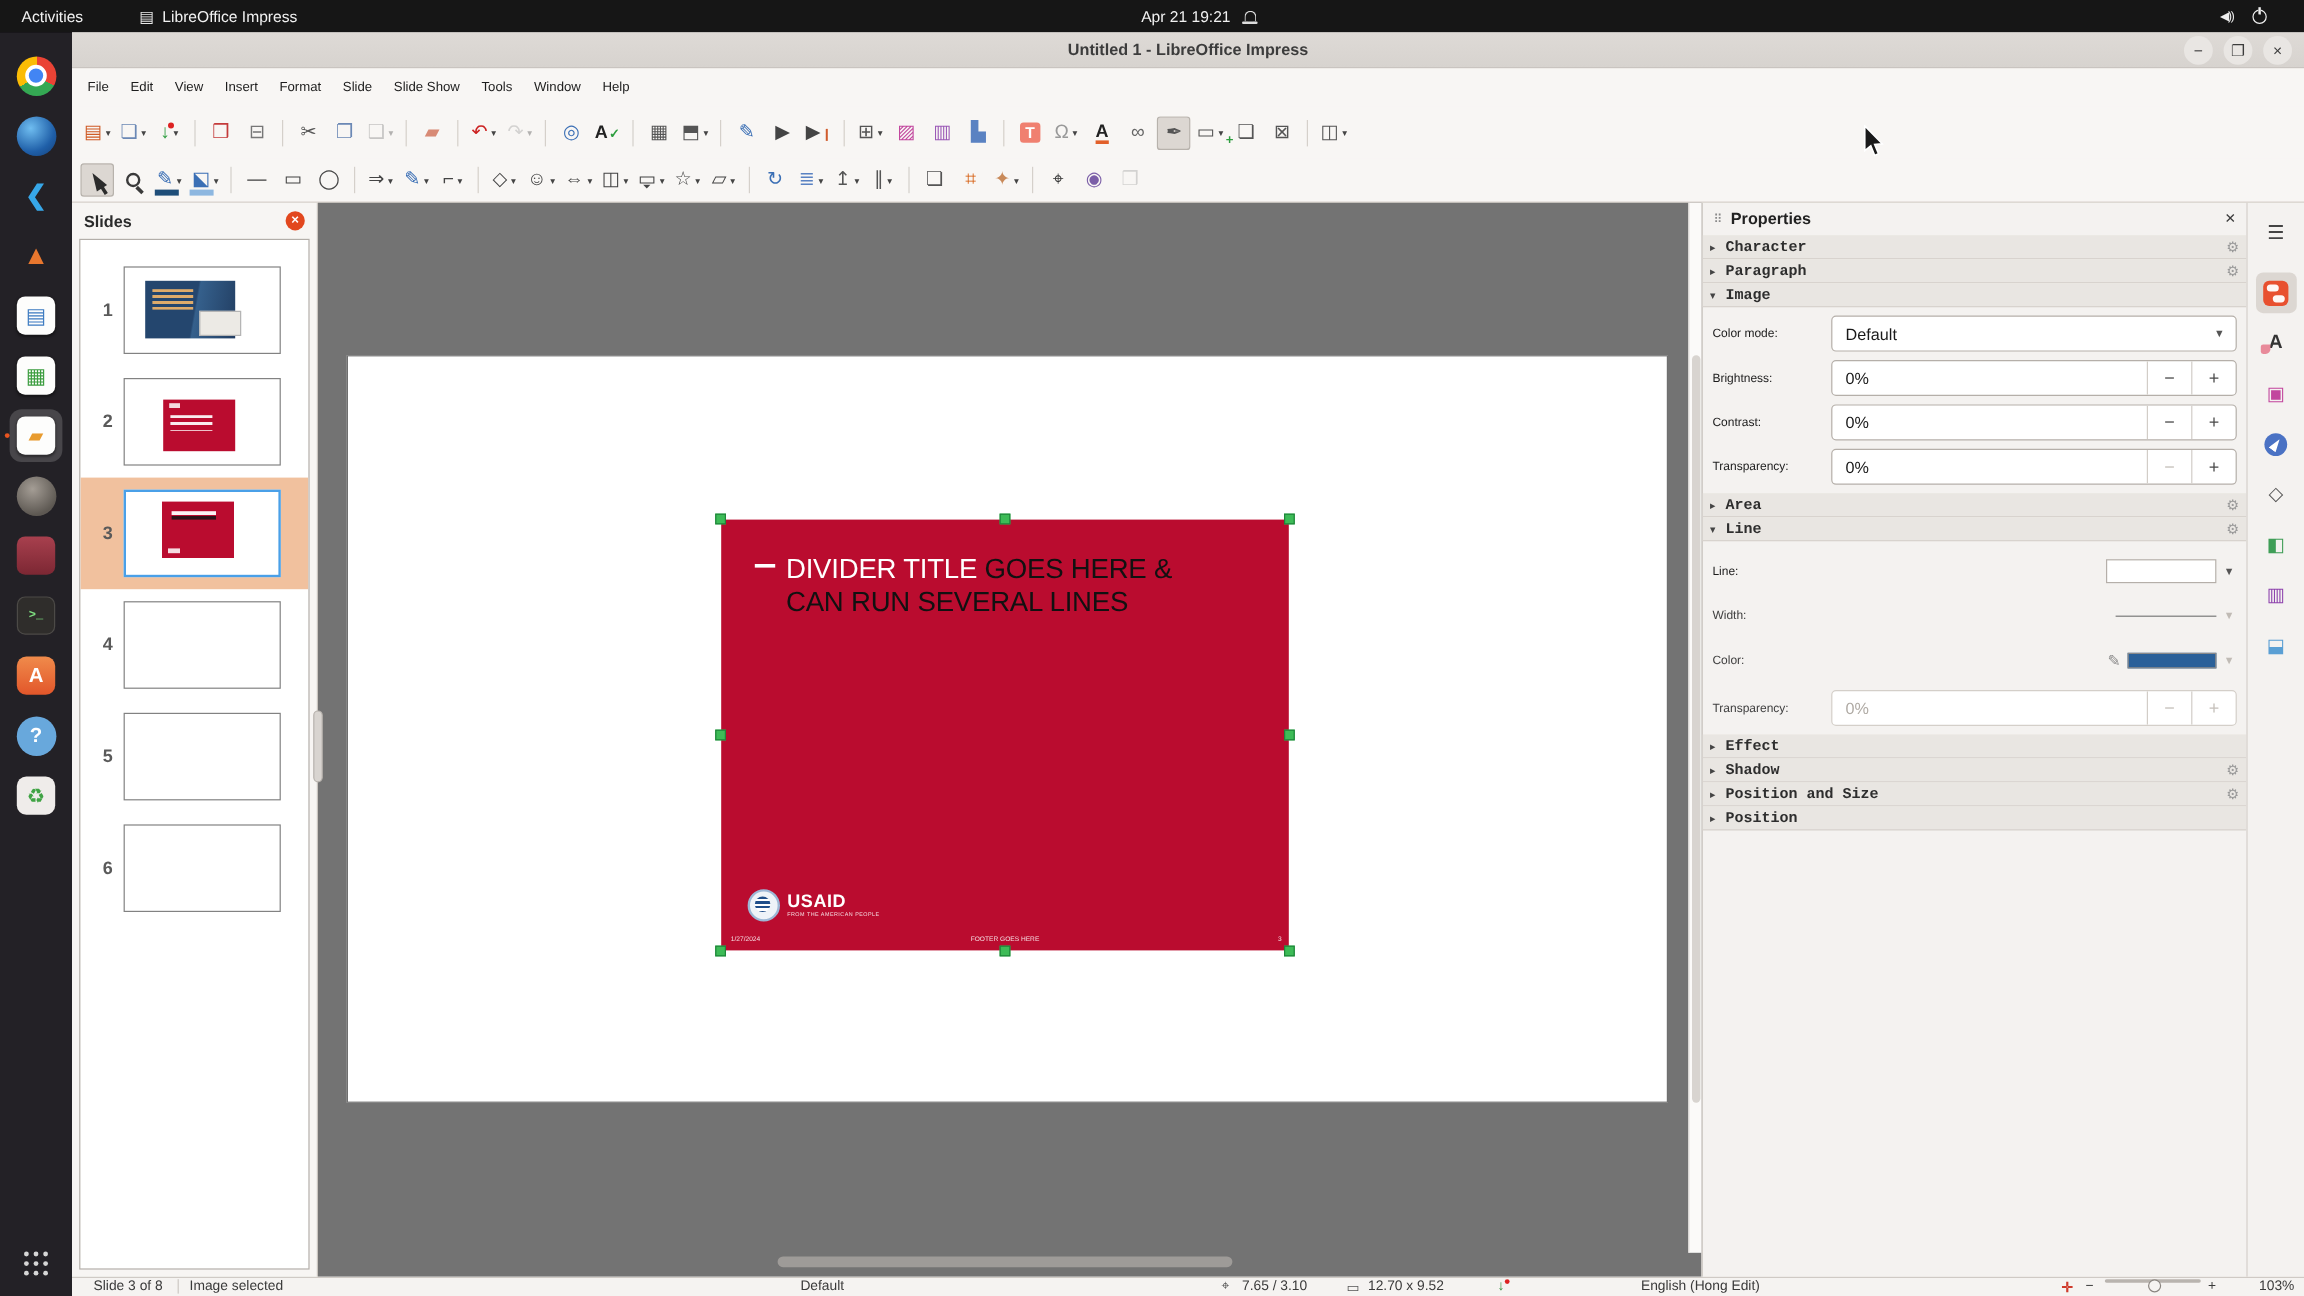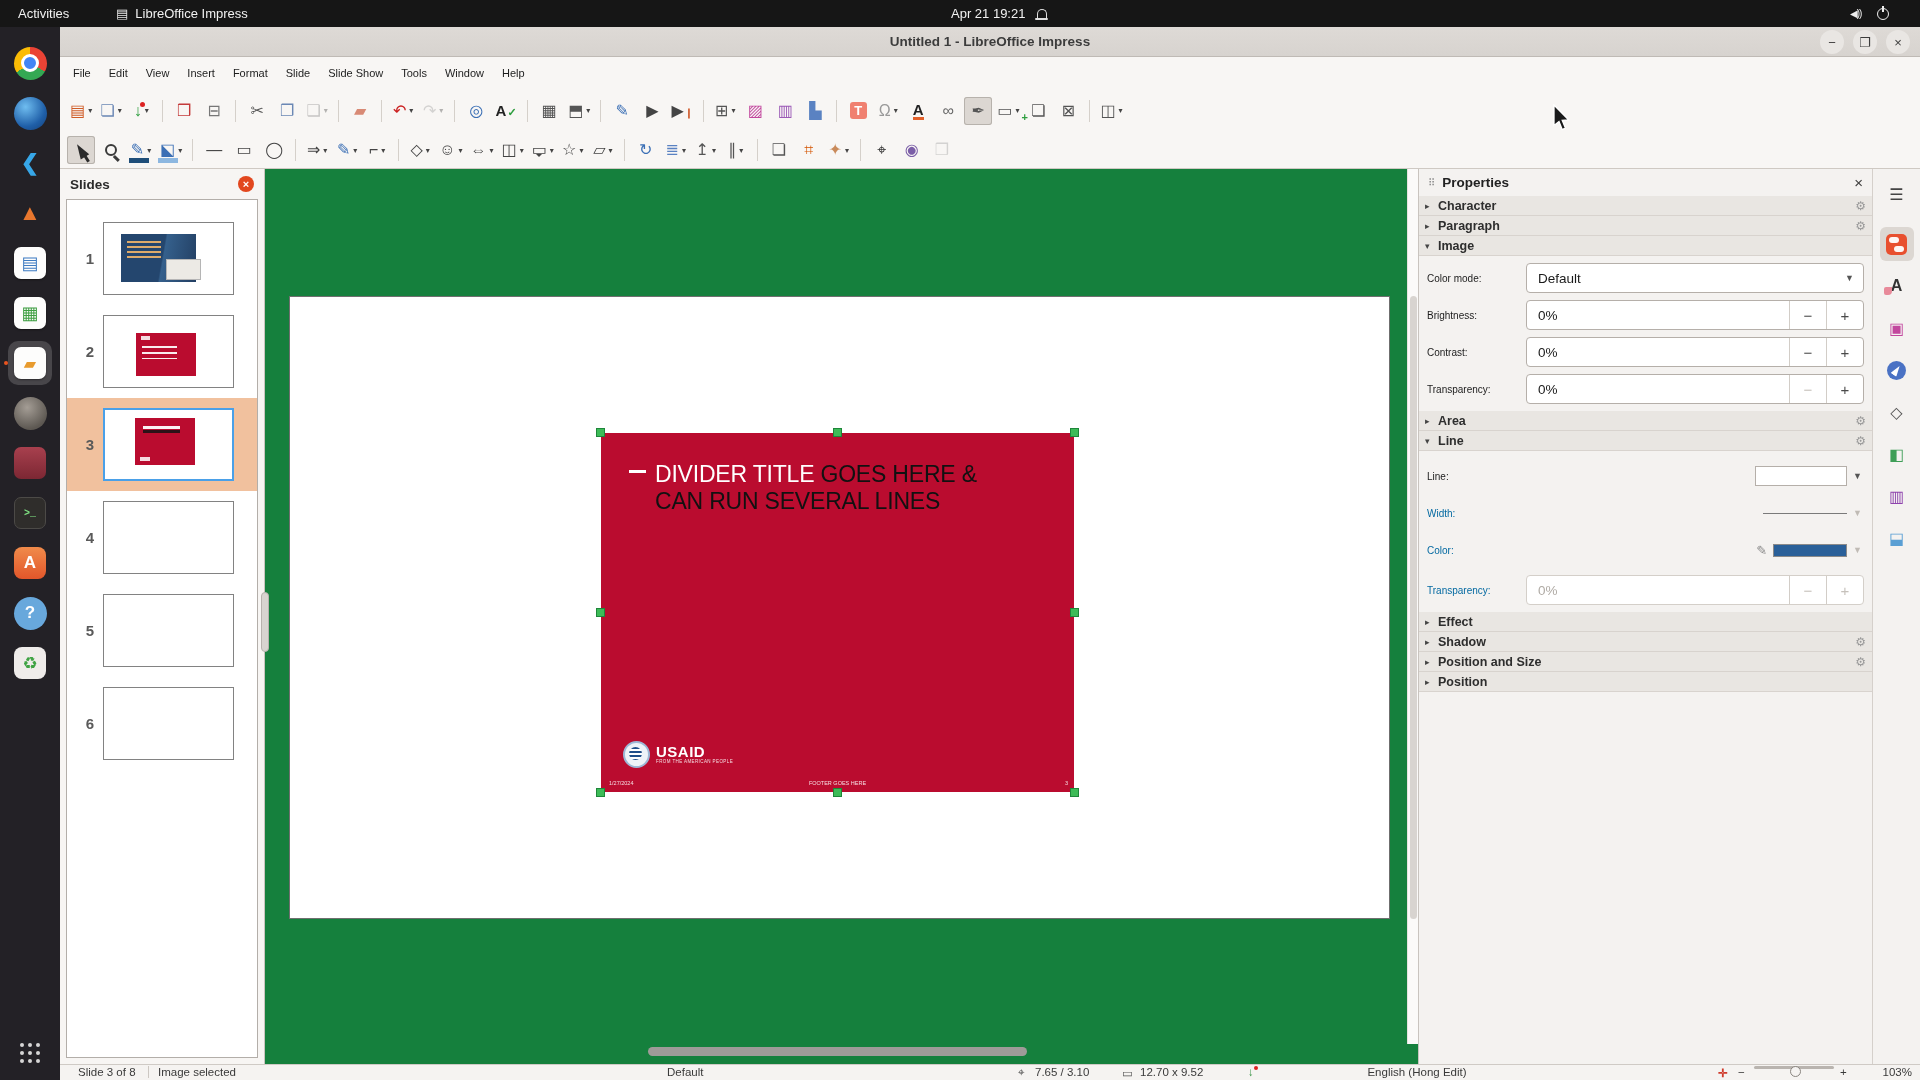--- a/index.html
+++ b/index.html
@@ -107,21 +107,21 @@
   .k-photo .art::after{content:"";position:absolute;right:-7%;bottom:4%;width:44%;height:40%;background:#eceae5;border:1px solid #b5b5b5;}
   .k-red-left .art{left:25%;top:24%;width:46%;height:61%;background:var(--red);}
   .k-red-left .art::before{content:"";position:absolute;left:10%;top:30%;width:58%;height:30%;background:repeating-linear-gradient(rgba(255,255,255,.92) 0 2px,transparent 2px 6px);}
   .k-red-left .art::after{content:"";position:absolute;left:8%;top:8%;width:9px;height:4px;background:rgba(255,255,255,.85);}
   .k-red-divider .art{left:24%;top:12%;width:47%;height:68%;background:var(--red);}
   .k-red-divider .art::before{content:"";position:absolute;left:13%;top:17%;width:62%;height:15%;background:linear-gradient(rgba(255,255,255,.95) 0 44%,transparent 44% 56%,#2d1218 56% 100%);}
   .k-red-divider .art::after{content:"";position:absolute;left:8%;bottom:9%;width:10px;height:4px;background:rgba(255,255,255,.85);}
   .pane-grip{position:absolute;left:201px;top:565px;width:8px;height:60px;background:#d8d4d0;border:1px solid #b7b2ad;border-radius:4px;z-index:5;}
 
   
-  .canvas{position:absolute;left:205px;top:142px;width:1153px;bottom:16px;background:#15803d;}
+  .canvas{position:absolute;left:205px;top:142px;width:1153px;bottom:16px;background:#737373;}
   .page{position:absolute;left:24px;top:127px;width:1101px;height:623px;background:#fff;border:1px solid #6f6f6f;}
   .slide-image{position:absolute;left:311px;top:136px;width:473px;height:359px;background:var(--red);}
   .handle{position:absolute;width:9px;height:9px;background:var(--green);border:1px solid #1e863a;z-index:4;}
   .dash{position:absolute;left:28px;top:37px;width:17px;height:2.5px;background:#fff;}
   .stitle{position:absolute;left:54px;top:28px;font-size:23px;line-height:27px;letter-spacing:-.2px;color:#111;}
   .stitle .wh{color:#fff;}
   .usaid{position:absolute;left:22px;bottom:24px;display:flex;align-items:center;gap:6px;}
   .seal{width:27px;height:27px;border-radius:50%;background:#eef3f8;border:2.5px solid #9db8d6;position:relative;}
   .seal::after{content:"";position:absolute;left:4px;top:4px;width:13px;height:13px;border-radius:50%;background:repeating-linear-gradient(#1f4e89 0 2px,#fff 2px 4px);}
   .ulogo .uname{color:#fff;font-weight:bold;font-size:15px;letter-spacing:.5px;line-height:14px;}
@@ -135,25 +135,25 @@
   .vthumb{position:absolute;left:1.5px;top:127px;width:7px;height:623px;border-radius:4px;background:#d8d4d0;}
 
   
   .props{position:absolute;left:1358px;top:142px;width:454px;bottom:16px;background:var(--panel-bg);border-left:1px solid var(--bord);font-size:13px;}
   .p-head{height:27px;display:flex;align-items:center;padding:0 9px;}
   .p-grip{color:#8a8a8a;font-size:10px;}
   .p-title{font-weight:bold;font-size:13.5px;margin-left:7px;color:#222;}
   .p-close{margin-left:auto;color:#3c3c3c;font-size:15px;}
   .sec{height:20px;background:var(--sec-bg);border-bottom:1px solid #d8d3ce;display:flex;align-items:center;padding:0 6px;}
   .sec .chev{width:13px;font-size:9px;color:#444;}
-  .sec .slabel{font-weight:bold;font-size:12.5px;color:#2e2e2e;}
+  .sec .slabel{font-weight:bold;font-size:12.5px;color:#2e2e2e;font-family:Liberation Mono, monospace;}
   .sec .gear{margin-left:auto;color:#999;font-size:12px;}
   .prow{display:flex;align-items:center;margin:7px 8px;}
   .plabel{width:99px;font-size:10px;color:#1c1c1c;flex-shrink:0;}
-  .plabel.dis{color:#0369a1;}
+  .plabel.dis{color:#404040;}
   .pctrl{flex:1;}
   .sel{height:30px;border:1px solid #b5afa9;border-radius:4px;background:#fff;display:flex;align-items:center;padding:0 9px 0 11px;font-size:13.5px;}
   .sel .chev2{margin-left:auto;color:#555;font-size:9px;}
   .spin{height:30px;border:1px solid #b5afa9;border-radius:4px;background:#fff;display:flex;align-items:stretch;font-size:13.5px;overflow:hidden;}
   .spin .val{flex:1;display:flex;align-items:center;padding-left:11px;}
   .spin .sbtn{width:37px;border-left:1px solid #d2cdc7;display:flex;align-items:center;justify-content:center;color:#4a4a4a;font-size:15px;}
   .spin .sbtn.dis,.spin.dis .sbtn{color:#c6c1bb;}
   .spin.dis{border-color:#d4cfc9;}
   .spin.dis .val{color:#b0aba5;}
   .lrow{display:flex;align-items:center;margin:13px 10px 13px 8px;height:24px;}

